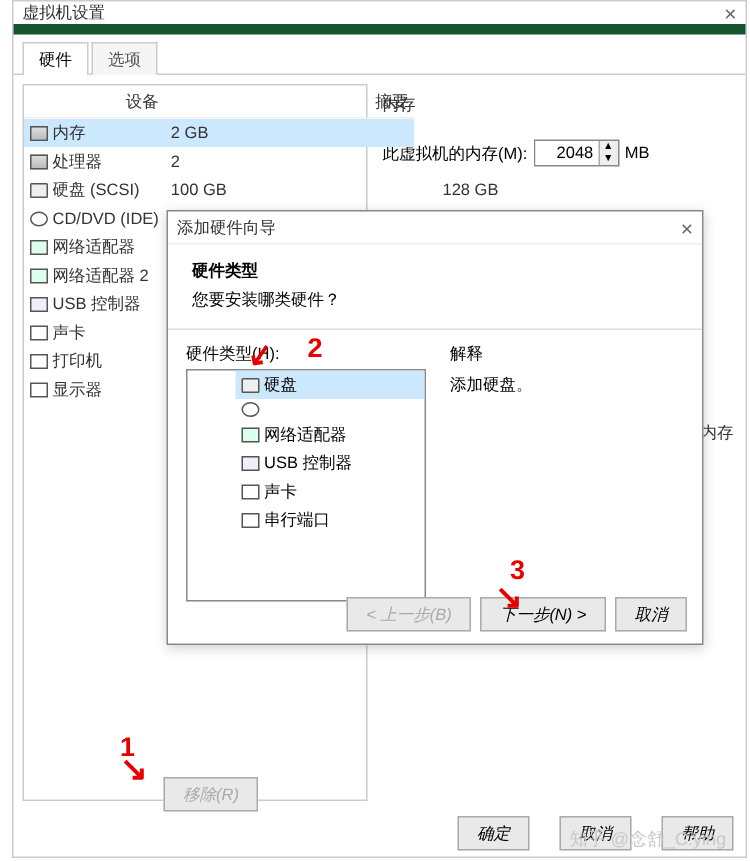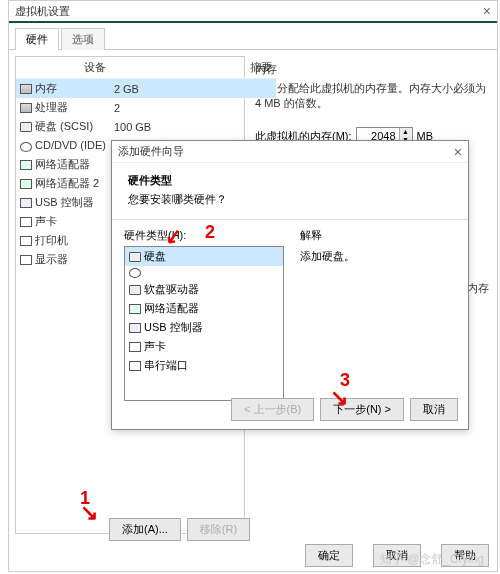--- a/index.html
+++ b/index.html
@@ -1,20 +1,20 @@
 <!DOCTYPE html>
 <html><head>
 <meta charset="utf-8">
 <style>
 * { box-sizing: border-box; margin: 0; padding: 0; font-family: "Microsoft YaHei", Tahoma, sans-serif; font-size: 11px; }
 body { background: #fff; width: 500px; height: 574px; position: relative; overflow: hidden; }
 
 .window { border: 1px solid #ccc; background: #fff; }
 .main-window { position: absolute; top: 0; left: 8px; right: 2px; bottom: 2px; }
-.titlebar { height: 22px; display: flex; align-items: center; padding: 0 6px; border-bottom: 2px solid #14532d; }
+.titlebar { height: 22px; display: flex; align-items: center; padding: 0 6px; border-bottom: 7px solid #14532d; }
 .titlebar .title { flex: 1; color: #333; }
 .closex { font-size: 14px; color: #666; cursor: pointer; }
 
 .tabs { display: flex; padding: 4px 6px 0 6px; border-bottom: 1px solid #ccc; text-align: right; }
 .tab { padding: 3px 10px; border: 1px solid #ccc; border-bottom: none; background: #fff; margin-right: 2px; position: relative; top: 1px; }
 .tab.inactive { background: #f5f5f5; color: #555; }
 
 .content { display: flex; padding: 6px; gap: 6px; height: calc(100% - 80px); }
 .left-panel { width: 230px; border: 1px solid #ccc; position: relative; }
 .left-panel table { width: 100%; border-collapse: collapse; }
@@ -31,34 +31,34 @@
 .right-panel { flex: 1; padding: 6px 4px; }
 .group-title { color: #333; margin-bottom: 4px; }
 .desc { color: #333; margin-bottom: 14px; }
 .mem-row { display: flex; align-items: center; gap: 4px; margin-bottom: 10px; margin-top: 16px; }
 .spinner { display: flex; align-items: center; border: 1px solid #888; background: #fff; }
 .spinner input { width: 42px; border: none; text-align: right; padding: 2px 3px; outline: none; }
 .spin-btns { display: flex; flex-direction: column; border-left: 1px solid #aaa; }
 .spin-btns span { width: 12px; height: 8px; font-size: 7px; text-align: center; line-height: 8px; background: #eee; cursor: pointer; }
 
 .footer-main { position: absolute; bottom: 4px; right: 8px; display: flex; gap: 20px; }
-.footer-main button, .btn { padding: 3px 12px; background: #e9e9e9; border: 1px solid #aaa; cursor: pointer; }
+.footer-main button, .btn { padding: 3px 12px; background: #e9e9e9; border: 1px solid #aaa; cursor: pointer; font-style: italic; }
 .btn.disabled { color: #aaa; }
 
 .add-remove { position: absolute; bottom: 30px; left: 100px; display: flex; gap: 6px; }
 
 
 .wizard { position: absolute; top: 140px; left: 111px; width: 358px; height: 290px; border: 1px solid #888; background: #fff; box-shadow: 0 2px 8px rgba(0,0,0,.2); }
 .wizard .titlebar { border-bottom: 1px solid #eee; }
 .wz-head { padding: 10px 16px 12px 16px; border-bottom: 1px solid #ddd; }
 .wz-head .h1 { font-weight: bold; margin-bottom: 4px; }
 .wz-body { display: flex; padding: 8px 12px; gap: 16px; height: 180px; }
 .wz-left { width: 160px; }
 .wz-left .lbl { margin-bottom: 3px; }
-.hw-list { border: 1px solid #888; height: 155px; overflow: auto; background: #fff; }
+.hw-list { border: 1px solid #888; height: 155px; overflow: auto; background: #fff; padding-left: 32px; }
 .hw-list .item { padding: 2px 4px; display: flex; align-items: center; cursor: pointer; }
 .hw-list .item.sel { background: #cce8ff; }
 .wz-right { flex: 1; }
 .wz-foot { position: absolute; bottom: 8px; right: 10px; display: flex; gap: 6px; }
 
 
 .arrow { position: absolute; color: #e60000; font-weight: bold; pointer-events: none; }
 .watermark { position: absolute; bottom: 6px; right: 16px; color: #c9c9c9; font-size: 12px; }
 </style>
 </head>
@@ -119,39 +119,37 @@
             </tr>
         <tr>
               <td><span class="icon"></span><span>显示器</span></td>
               <td></td>
             </tr>
       </tbody>
         </table>
     </div>
     <div class="right-panel">
       <div class="group-title">内存</div>
-      <div class="desc">指定分配给此虚拟机的内存量。内存大小必须为 4 MB 的倍数。</div>
       <div class="mem-row">
         <span>此虚拟机的内存(M):</span>
         <div class="spinner">
           <input value="2048" style="">
           <div class="spin-btns">
               <span>▲</span>
               <span>▼</span>
             </div>
         </div>
         <span>MB</span>
       </div>
       <div style="margin-left:40px;color:#333">128 GB</div>
       <div style="position:absolute;right:8px;top:280px;color:#333">操作系统内存</div>
     </div>
   </div>
 
   <div class="add-remove">
-    <button class="btn">添加(A)...</button>
     <button class="btn disabled">移除(R)</button>
   </div>
 
   <div class="footer-main">
     <button class="btn">确定</button>
     <button class="btn">取消</button>
     <button class="btn">帮助</button>
   </div>
 </div>
 
@@ -169,24 +167,20 @@
       <div class="lbl">硬件类型(H):</div>
       <div class="hw-list">
         <div class="item sel">
             <span class="icon disk"></span>
             <span>硬盘</span>
           </div>
         <div class="item">
             <span class="icon cd"></span>
           </div>
         <div class="item">
-            <span class="icon disk"></span>
-            <span>软盘驱动器</span>
-          </div>
-        <div class="item">
             <span class="icon net"></span>
             <span>网络适配器</span>
           </div>
         <div class="item">
             <span class="icon usb"></span>
             <span>USB 控制器</span>
           </div>
         <div class="item">
             <span class="icon"></span>
             <span>声卡</span>

